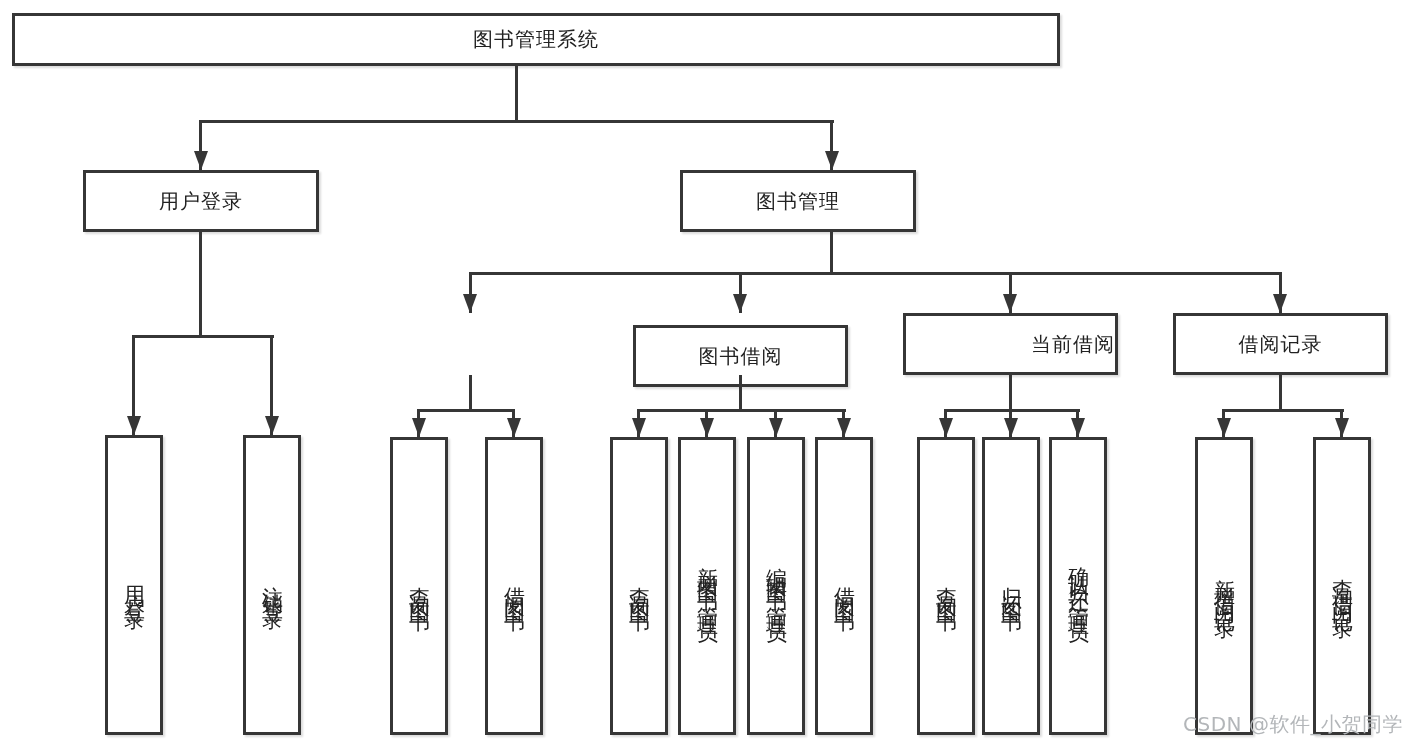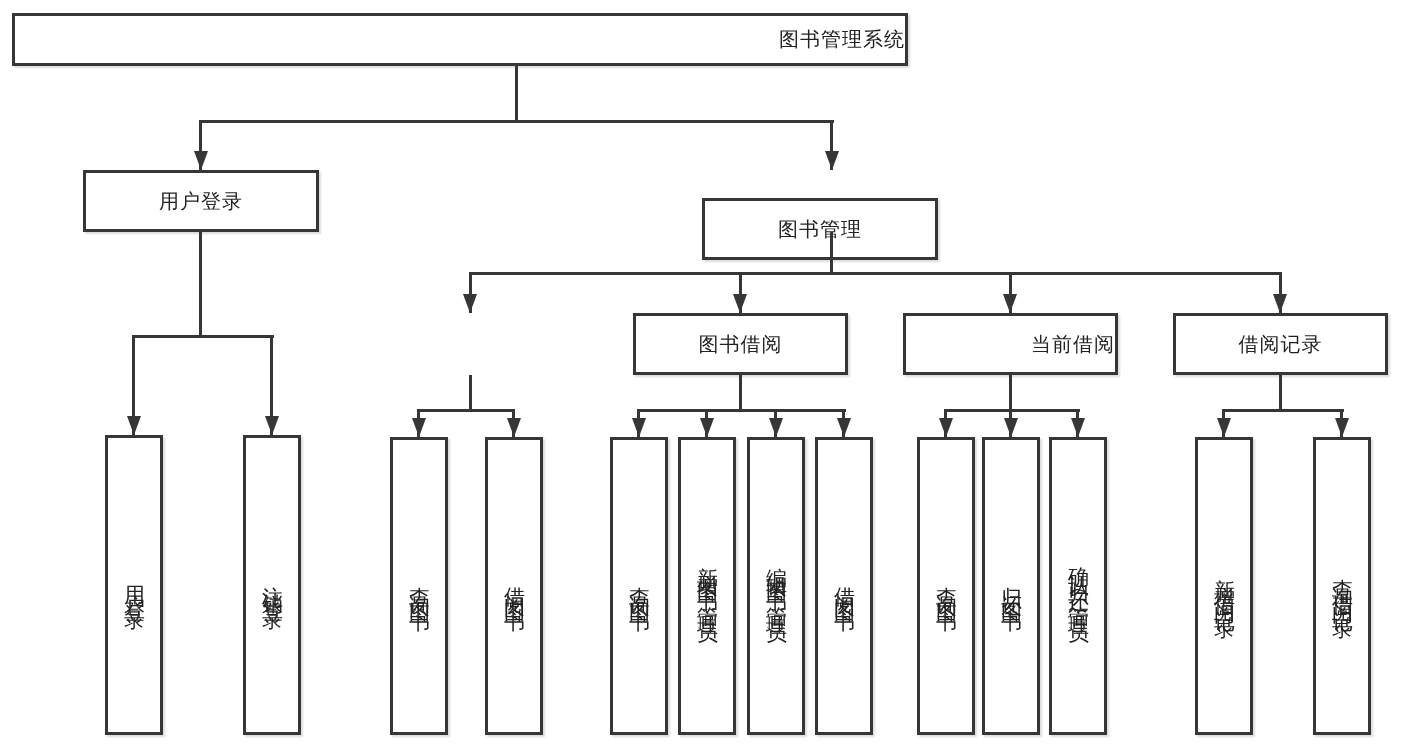--- a/index.html
+++ b/index.html
@@ -27,35 +27,35 @@
   .wm {
     position:absolute; left:1183px; top:711px; font-size:20px;
     color:#b3b6b9; white-space:nowrap; letter-spacing:0.5px;
   }
 </style>
 </head>
 <body>
 
 <div class="canvas">
 
-  <div class="box hbox" style="left:12px; top:13px; width:896px; height:53px;justify-content:flex-end;">
+  <div class="box hbox" style="left:12px; top:13px; width:1048px; height:53px;">
     <span>图书管理系统</span>
   </div>
 
   <div class="v" style="left:515px; top:66px; height:54px;"></div>
   <div class="h" style="left:199px; top:120px; width:635px;"></div>
   <div class="v" style="left:199px; top:120px; height:50px;"></div>
   <div class="arw" style="left:194px; top:151px;"></div>
   <div class="v" style="left:830px; top:120px; height:50px;"></div>
   <div class="arw" style="left:825px; top:151px;"></div>
 
   <div class="box hbox" style="left:83px; top:170px; width:236px; height:62px;">
     <span>用户登录</span>
   </div>
-  <div class="box hbox" style="left:702px; top:170px; width:236px; height:62px;margin-top:28px;">
+  <div class="box hbox" style="left:680px; top:170px; width:236px; height:62px;">
     <span>图书管理</span>
   </div>
 
   <div class="v" style="left:199px; top:232px; height:103px;"></div>
   <div class="h" style="left:132px; top:335px; width:142px;"></div>
   <div class="v" style="left:132px; top:335px; height:100px;"></div>
   <div class="arw" style="left:127px; top:416px;"></div>
   <div class="v" style="left:270px; top:335px; height:100px;"></div>
   <div class="arw" style="left:265px; top:416px;"></div>
 
@@ -63,21 +63,21 @@
   <div class="h" style="left:469px; top:272px; width:813px;"></div>
   <div class="v" style="left:469px; top:272px; height:41px;"></div>
   <div class="arw" style="left:463px; top:294px;"></div>
   <div class="v" style="left:739px; top:272px; height:41px;"></div>
   <div class="arw" style="left:733px; top:294px;"></div>
   <div class="v" style="left:1009px; top:272px; height:41px;"></div>
   <div class="arw" style="left:1003px; top:294px;"></div>
   <div class="v" style="left:1279px; top:272px; height:41px;"></div>
   <div class="arw" style="left:1273px; top:294px;"></div>
 
-  <div class="box hbox" style="left:633px; top:313px; width:215px; height:62px;">
+  <div class="box hbox" style="left:633px; top:325px; width:215px; height:62px;">
     <span>图书借阅</span>
   </div>
   <div class="box hbox" style="left:903px; top:313px; width:215px; height:62px;justify-content:flex-end;">
     <span>当前借阅</span>
   </div>
   <div class="box hbox" style="left:1173px; top:313px; width:215px; height:62px;">
     <span>借阅记录</span>
   </div>
 
   <div class="v" style="left:469px; top:375px; height:34px;"></div>
@@ -151,14 +151,15 @@
     <span class="vtext">确认归还（管理员）</span>
   </div>
 
   <div class="box" style="left:1195px; top:437px; width:58px; height:298px;">
     <span class="vtext">新增借阅记录</span>
   </div>
   <div class="box" style="left:1313px; top:437px; width:58px; height:298px;">
     <span class="vtext">查询借阅记录</span>
   </div>
 
+  <div class="wm">CSDN @软件_小贺同学</div>
 
 </div>
 
 </body></html>

